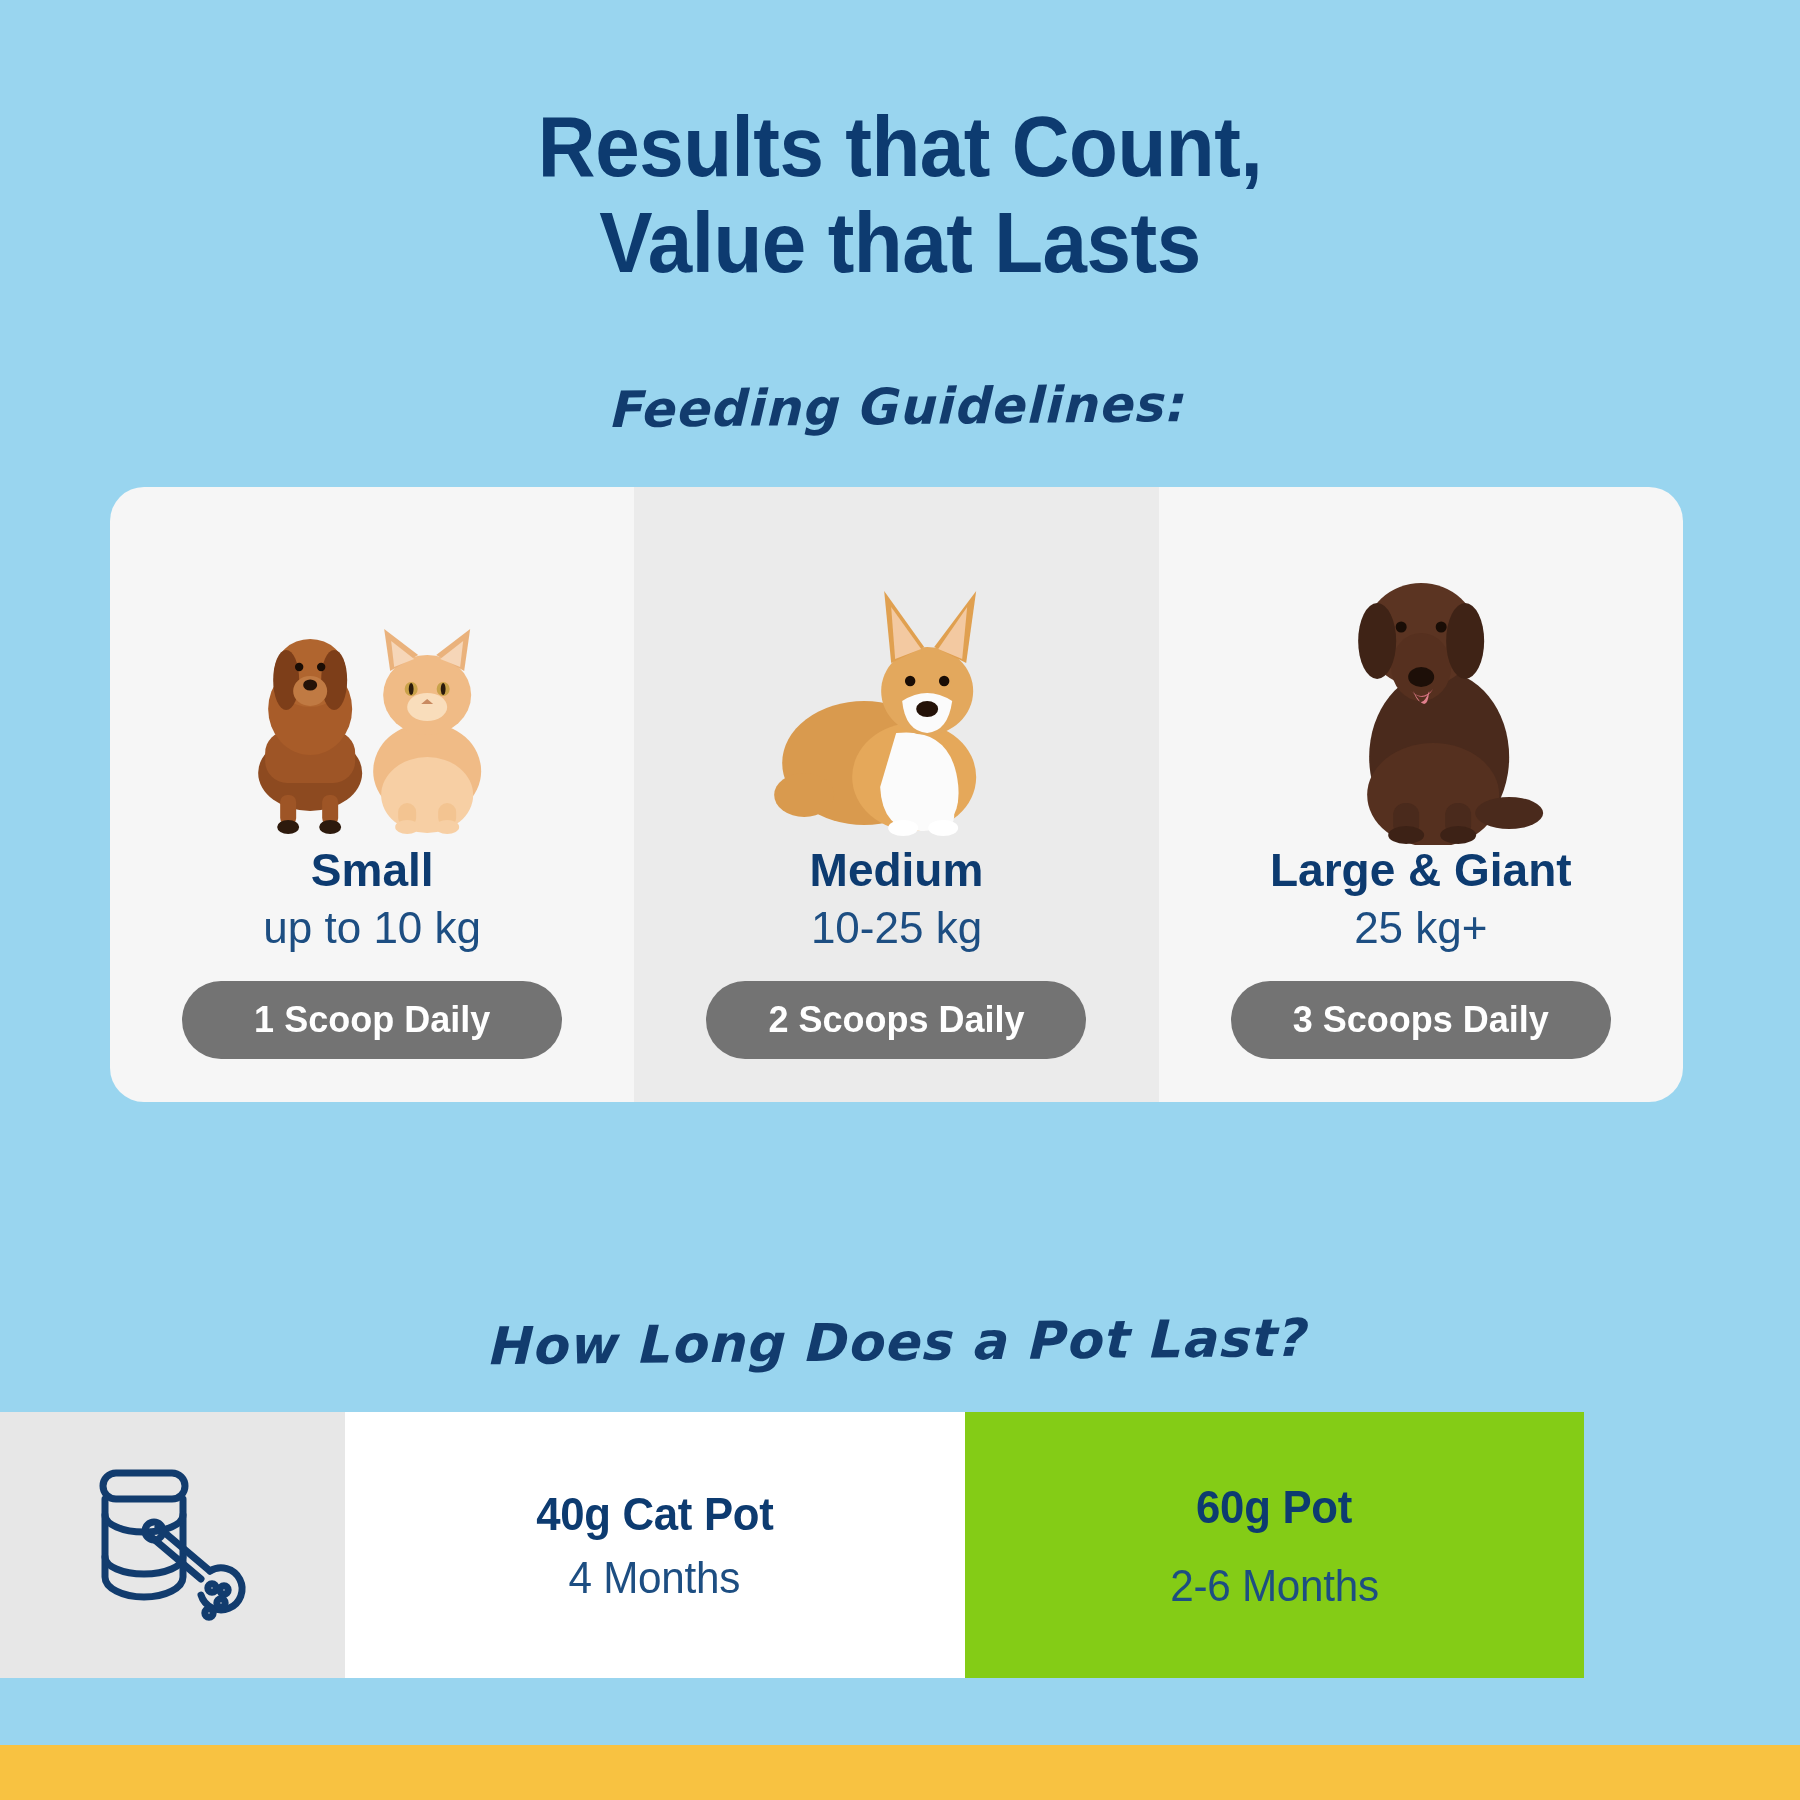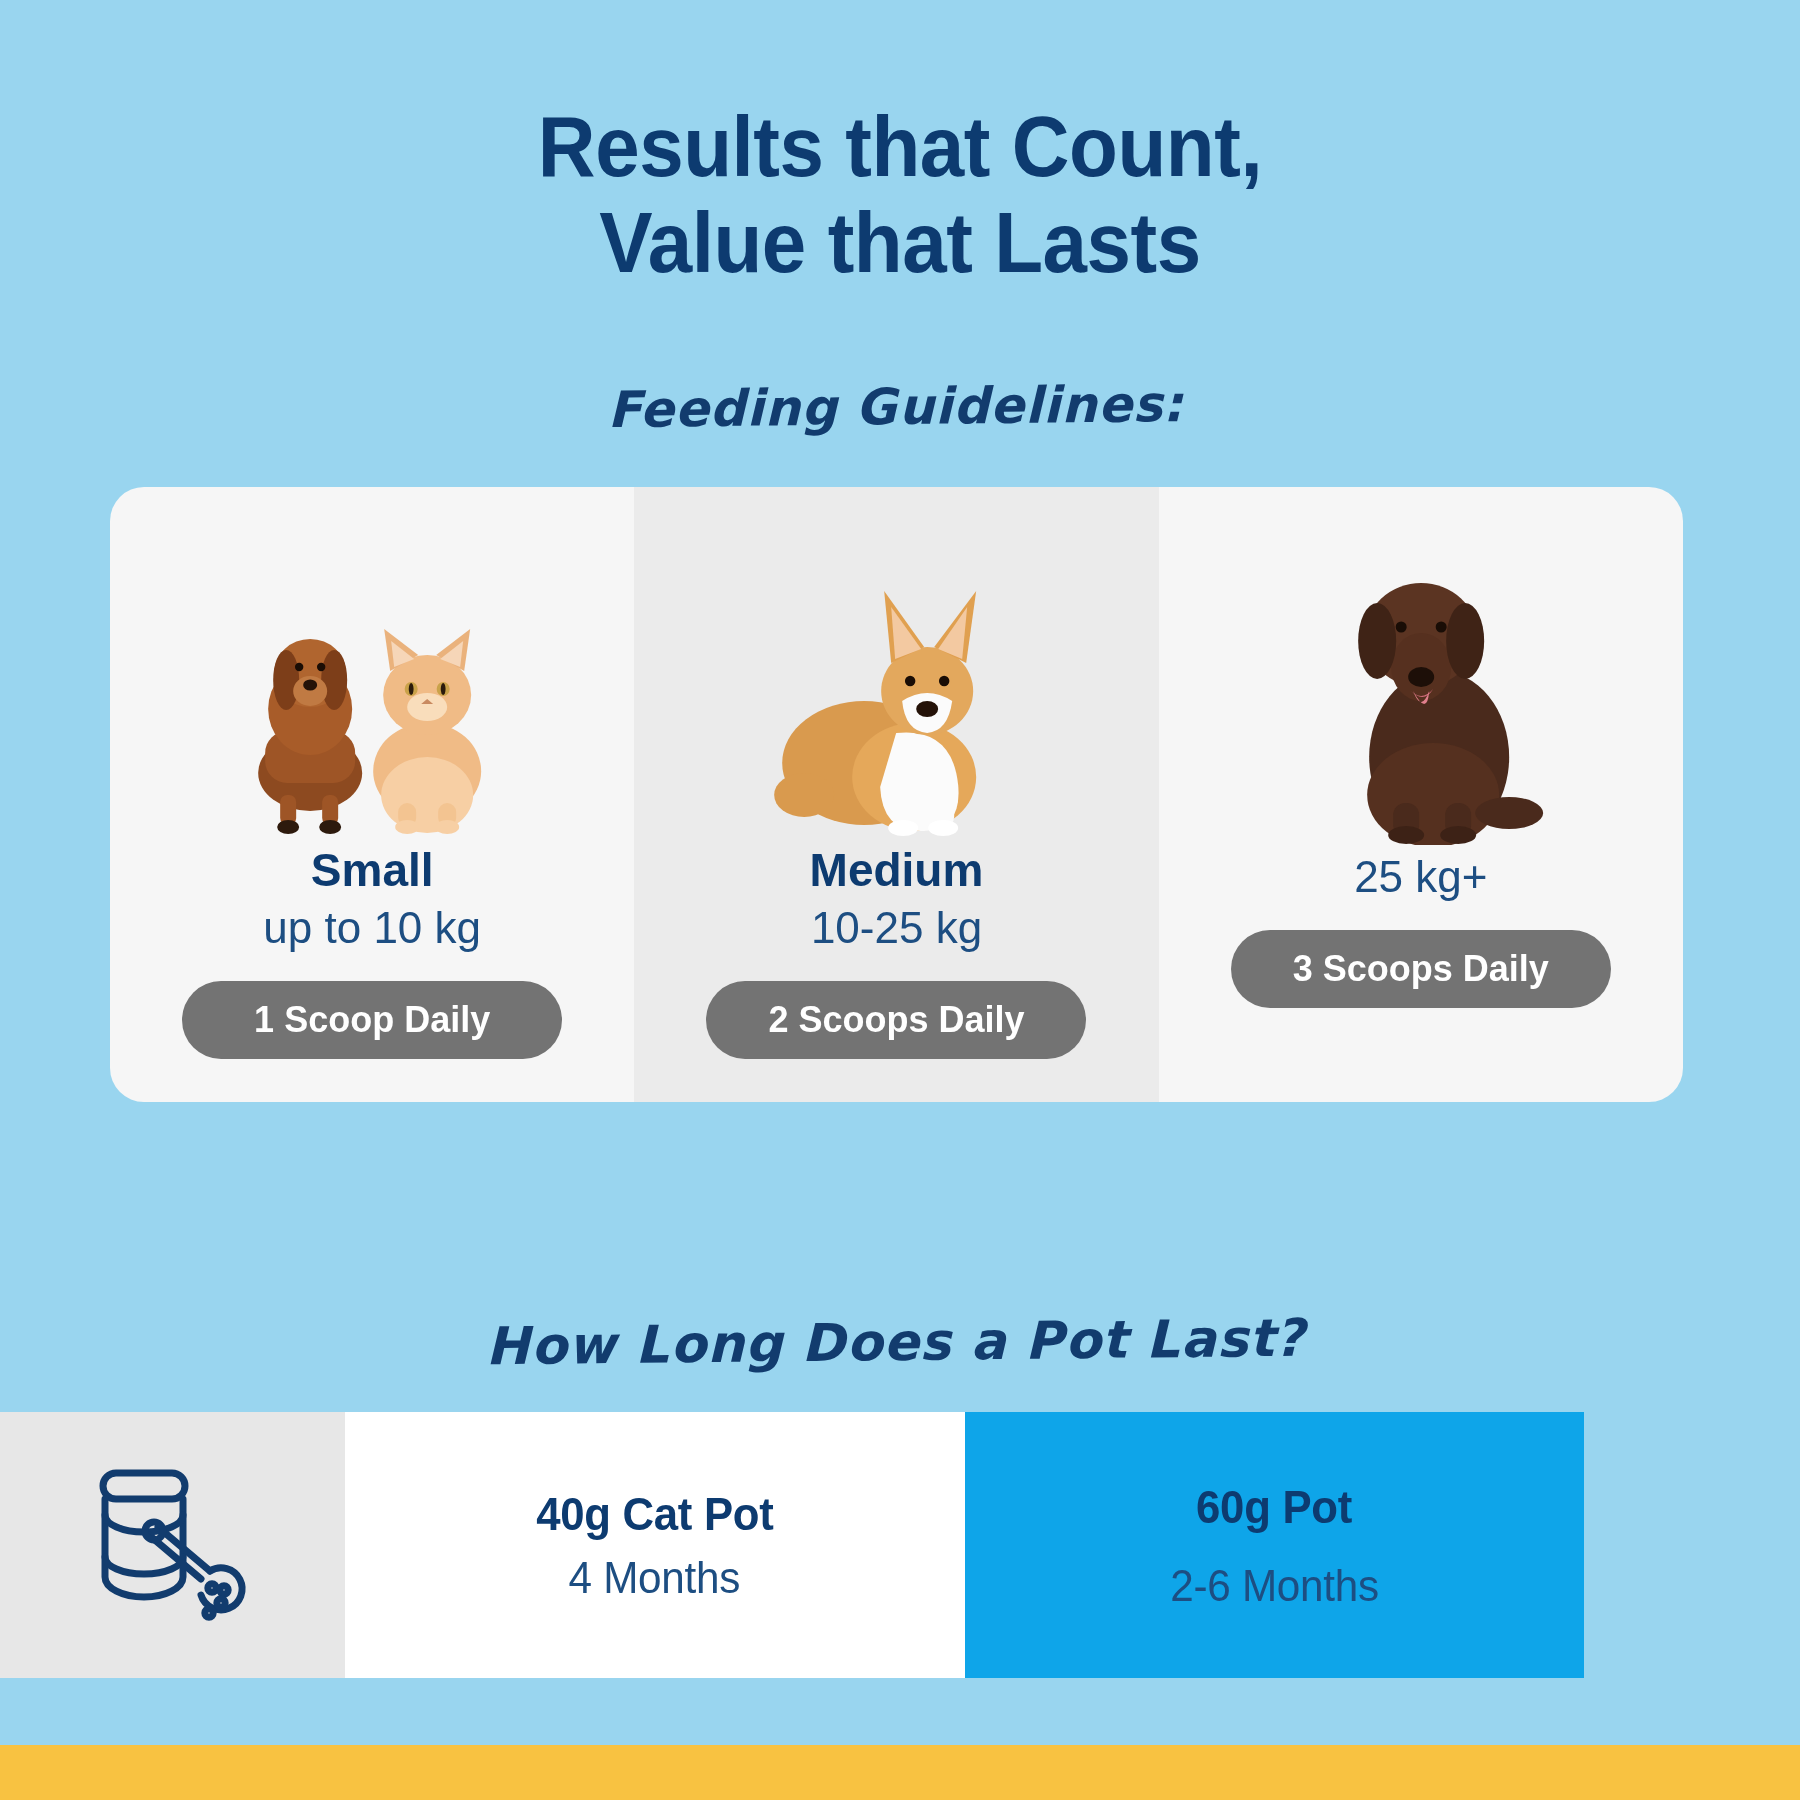--- a/index.html
+++ b/index.html
@@ -125,21 +125,21 @@
   }
   .pot-cell {
     flex: 1 1 0;
     display: flex;
     flex-direction: column;
     align-items: center;
     justify-content: center;
     height: 100%;
   }
   .pot-cell.white { background: #ffffff; }
-  .pot-cell.grey  { background: #0ea5e9; gap: 15px; }
+  .pot-cell.grey  { background: #84cc16; gap: 15px; }
   .pot-size {
     color: #0d3b70;
     font-family: "Liberation Sans Narrow", "Liberation Sans", sans-serif;
     font-weight: bold;
     font-size: 46px;
     letter-spacing: -0.3px;
     transform: scaleX(0.95);
   }
   .pot-duration {
     color: #1d4e82;
@@ -270,20 +270,21 @@
           <circle cx="230" cy="132" r="5.5" fill="#190d06"></circle>
           <circle cx="270" cy="132" r="5.5" fill="#190d06"></circle>
           <rect x="222" y="308" width="26" height="34" rx="12" fill="#4a2a1c"></rect>
           <rect x="274" y="308" width="26" height="34" rx="12" fill="#4a2a1c"></rect>
           <ellipse cx="235" cy="340" rx="18" ry="9" fill="#3d2216"></ellipse>
           <ellipse cx="287" cy="340" rx="18" ry="9" fill="#3d2216"></ellipse>
           <ellipse cx="338" cy="318" rx="34" ry="16" fill="#4a2a1c"></ellipse>
         </g>
       </svg>
     </div>
+    <div class="size-title">Large &amp; Giant</div>
     <div class="size-weight">25 kg+</div>
     <div class="scoop-pill">3 Scoops Daily</div>
   </div>
 </div>
 
 <div class="script-heading" id="pot-heading">How Long Does a Pot Last?</div>
 
 <div class="pot-band">
 
   <div class="pot-icon-cell">

